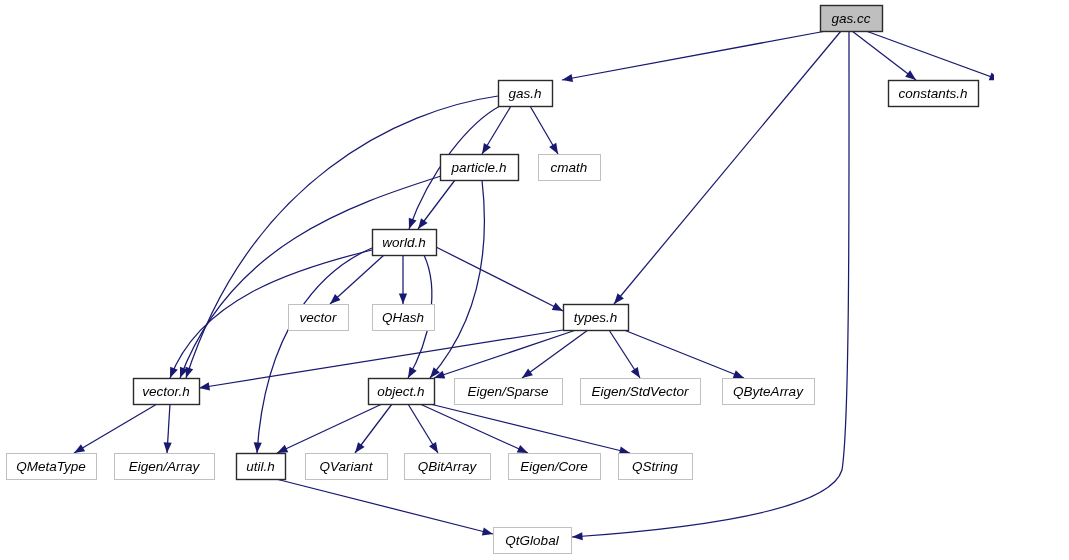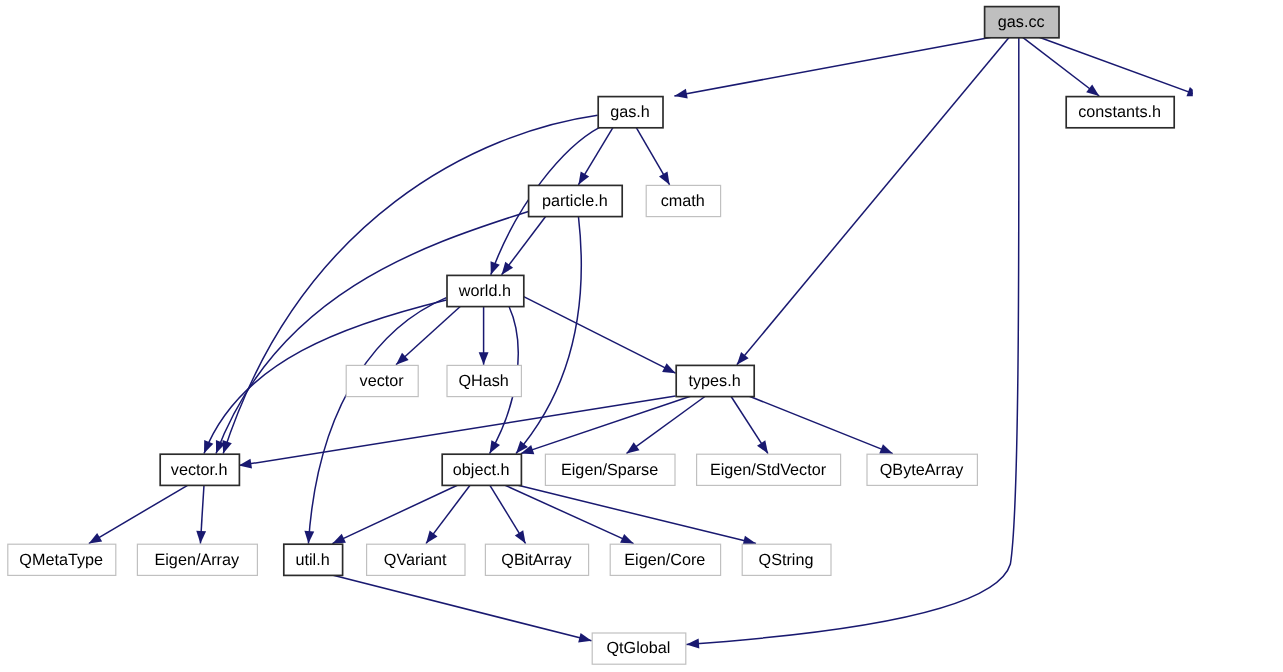--- a/index.html
+++ b/index.html
@@ -7,20 +7,21 @@
     padding: 0;
     background: #ffffff;
   }
   #graph-root {
     position: relative;
     width: 994px;
     height: 560px;
     background: #ffffff;
     font-family: "Liberation Sans", sans-serif;
     overflow: hidden;
+    font-style: italic;
   }
   svg#graph-canvas {
     position: absolute;
     left: 0;
     top: 0;
     width: 1069px;
     height: 560px;
   }
   .node-box {
     fill: #ffffff;

